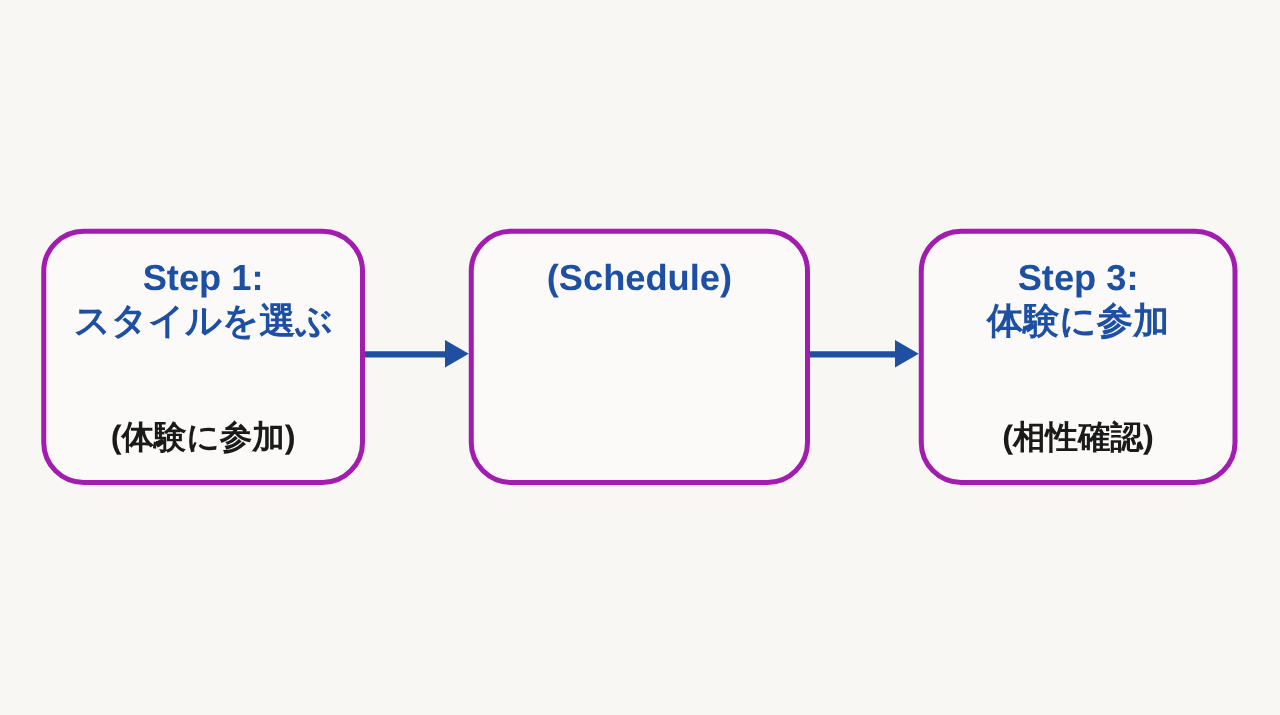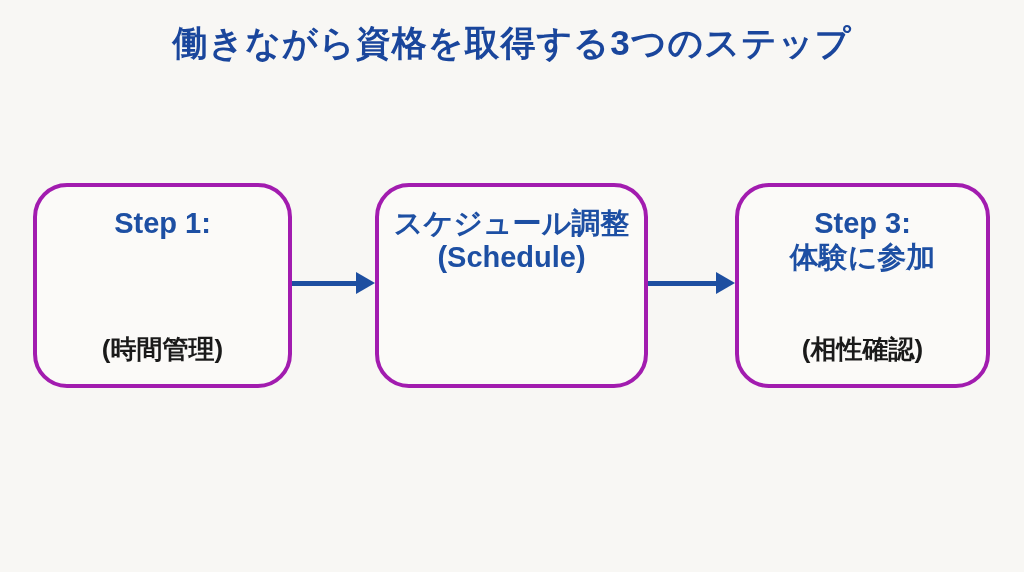--- a/index.html
+++ b/index.html
@@ -79,38 +79,37 @@
     border-left: 19px solid #1e4fa0;
     border-top: 11px solid transparent;
     border-bottom: 11px solid transparent;
   }
 </style>
 </head>
 <body>
 
 <div class="canvas">
 
-  <div class="title">働きながら資格を取得する3つのステップ</div>
 
   <div class="step-box box-1">
     <div class="box-main">
       <div>Step 1:</div>
+      <div>スタイルを選ぶ</div>
 
     </div>
-    <div class="box-note">(時間管理)</div>
+    <div class="box-note">(体験に参加)</div>
   </div>
 
   <div class="arrow arrow-1">
     <div class="arrow-shaft"></div>
     <div class="arrow-head"></div>
   </div>
 
   <div class="step-box box-2">
     <div class="box-main">
-      <div>スケジュール調整</div>
       <div class="box-line3">(Schedule)</div>
     </div>
   </div>
 
   <div class="arrow arrow-2">
     <div class="arrow-shaft"></div>
     <div class="arrow-head"></div>
   </div>
 
   <div class="step-box box-3">

